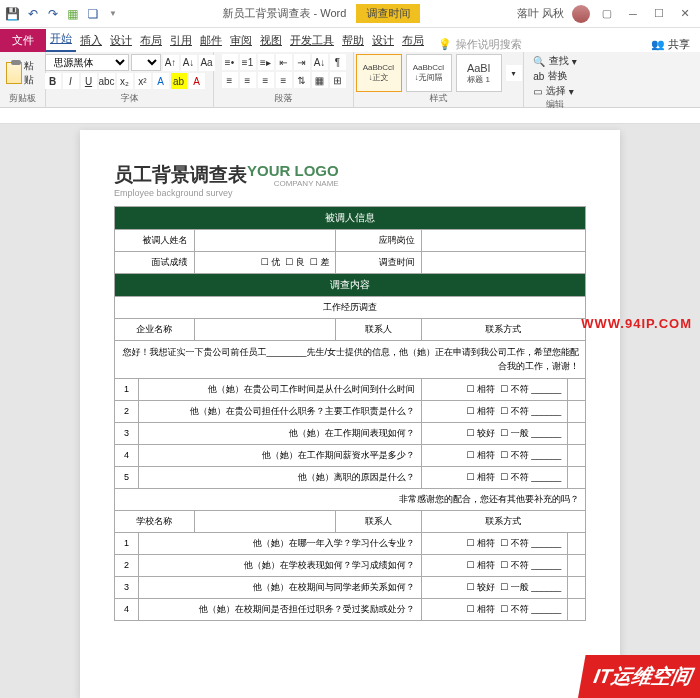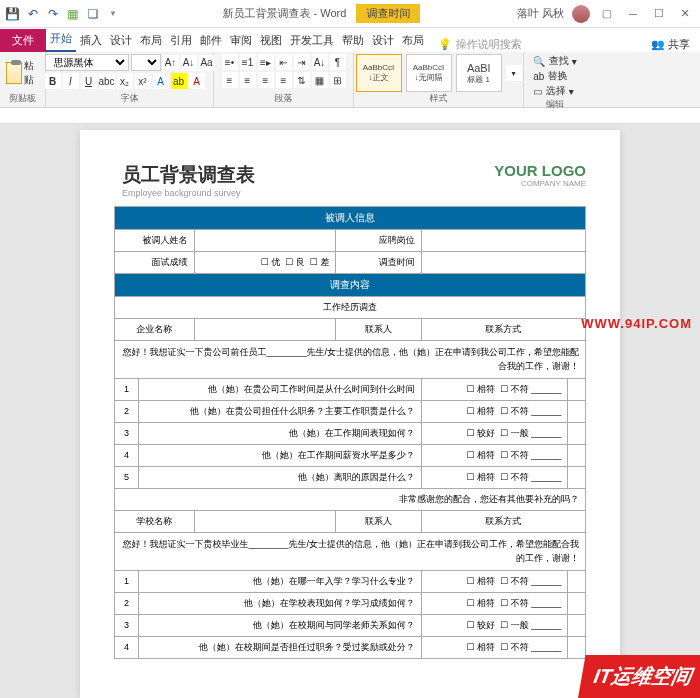--- a/index.html
+++ b/index.html
@@ -11,21 +11,21 @@
 .qat-icon { width: 14px; height: 14px; display: flex; align-items: center; justify-content: center; font-size: 12px; color: #2b579a; }
 .title-center { flex: 1; text-align: center; font-size: 11px; color: #555; display: flex; justify-content: center; gap: 10px; align-items: center; }
 .context-tab { background: #f0c020; color: #444; padding: 2px 10px; font-size: 11px; }
 .title-right { display: flex; align-items: center; gap: 8px; padding-right: 6px; font-size: 11px; color: #555; }
 .avatar { width: 18px; height: 18px; border-radius: 50%; background: linear-gradient(#c88,#a55); }
 .win-btn { width: 18px; text-align: center; color: #666; font-size: 11px; }
 
 
 .ribbon-tabs { height: 24px; display: flex; align-items: flex-end; background: #fff; padding-left: 0; }
 .tab-file { background: #be185d; color: #fff; padding: 4px 12px; font-size: 11px; }
-.tab { padding: 4px 4px; font-size: 11px; color: #333; cursor: pointer; }
+.tab { padding: 4px 4px; font-size: 11px; color: #333; cursor: pointer; text-decoration: underline; }
 .tab.active { color: #2b579a; border-bottom: 2px solid #2b579a; }
 .help-search { margin-left: 10px; color: #999; font-size: 11px; display: flex; align-items: center; gap: 4px; }
 .share-btn { margin-left: auto; margin-right: 10px; font-size: 11px; color: #333; }
 
 
 .ribbon { height: 56px; background: #f3f3f3; border-bottom: 1px solid #d4d4d4; display: flex; }
 .rgroup { border-right: 1px solid #d8d8d8; padding: 2px 6px; display: flex; flex-direction: column; justify-content: space-between; align-items: center; }
 .rgroup-label { font-size: 9px; color: #666; text-align: center; }
 .rgroup-body { display: flex; align-items: center; gap: 4px; flex: 1; }
 .paste-btn { display: flex; flex-direction: row; align-items: center; gap: 2px; font-size: 10px; color: #333; }
@@ -41,28 +41,28 @@
 .edit-col { display: flex; flex-direction: column; gap: 1px; font-size: 10px; }
 .edit-item { display: flex; align-items: center; gap: 3px; color: #333; }
 
 
 .ruler-h { height: 16px; background: #fff; border-bottom: 1px solid #ddd; position: relative; font-size: 7px; color: #888; overflow: hidden; }
 .ruler-v { width: 16px; background: #fff; border-right: 1px solid #ddd; position: absolute; left: 18px; top: 124px; bottom: 0; }
 
 
 .doc-area { position: absolute; top: 124px; left: 0; right: 0; bottom: 0; background: #e6e6e6; overflow: hidden; display: flex; justify-content: center; }
 .page { width: 540px; background: #fff; box-shadow: 0 2px 8px rgba(0,0,0,0.15); margin-top: 6px; padding: 32px 34px; position: relative; }
-.doc-header { display: flex; justify-content: space-between; margin-bottom: 4px; margin-left: 8px; }
+.doc-header { display: flex; justify-content: flex-start; margin-bottom: 4px; }
 .doc-title { font-size: 19px; font-weight: bold; color: #333; }
 .doc-sub { font-size: 9px; color: #999; }
 .logo-txt { color: #4a8a5a; font-size: 15px; font-weight: bold; text-align: right; }
 .logo-sub { font-size: 8px; color: #999; text-align: right; }
 .tbl { width: 100%; border-collapse: collapse; margin-top: 8px; font-size: 9px; }
 .tbl td, .tbl th { border: 1px solid #aaa; padding: 4px 6px; text-align: right; vertical-align: middle; height: 18px; }
-.sect-hdr { background: #0369a1; color: #fff; text-align: center !important; font-size: 10px; border: 1px solid #7a8ba8; }
+.sect-hdr { background: #14532d; color: #fff; text-align: center !important; font-size: 10px; border: 1px solid #7a8ba8; }
 .sub-hdr { text-align: center !important; background: #fff; }
 .chk::before { content: '☐ '; }
 .numcell { text-align: center !important; width: 24px; }
 
 
 .wm1 { position: absolute; top: 316px; right: 8px; font-size: 13px; font-weight: bold; color: #e02020; letter-spacing: 1px; }
 .wm2 { position: absolute; bottom: 0; right: 0; background: #e02020; color: #fff; font-size: 20px; font-weight: bold; padding: 8px 12px; font-style: italic; transform: skewX(-10deg); transform-origin: bottom right; }
 </style>
 </head>
 <body>
@@ -292,23 +292,20 @@
       <tbody>
           <tr>
             <td colspan="6">非常感谢您的配合，您还有其他要补充的吗？</td>
           </tr>
       <tr>
         <td colspan="2" class="sub-hdr">学校名称</td>
             <td></td>
         <td class="sub-hdr">联系人</td>
             <td class="sub-hdr" colspan="2">联系方式</td>
       </tr>
-      <tr>
-            <td colspan="6" style="line-height:1.6">您好！我想证实一下贵校毕业生________先生/女士提供的信息，他（她）正在申请到我公司工作，希望您能配合我的工作，谢谢！</td>
-          </tr>
       </tbody>
         <tbody id="qrows2">
           <tr>
             <td class="numcell">1</td>
             <td colspan="3">他（她）在哪一年入学？学习什么专业？</td>
             <td style="white-space:nowrap"><span class="chk">相符</span>&nbsp;&nbsp;<span class="chk">不符</span> ______</td>
             <td></td>
           </tr>
           <tr>
             <td class="numcell">2</td>

